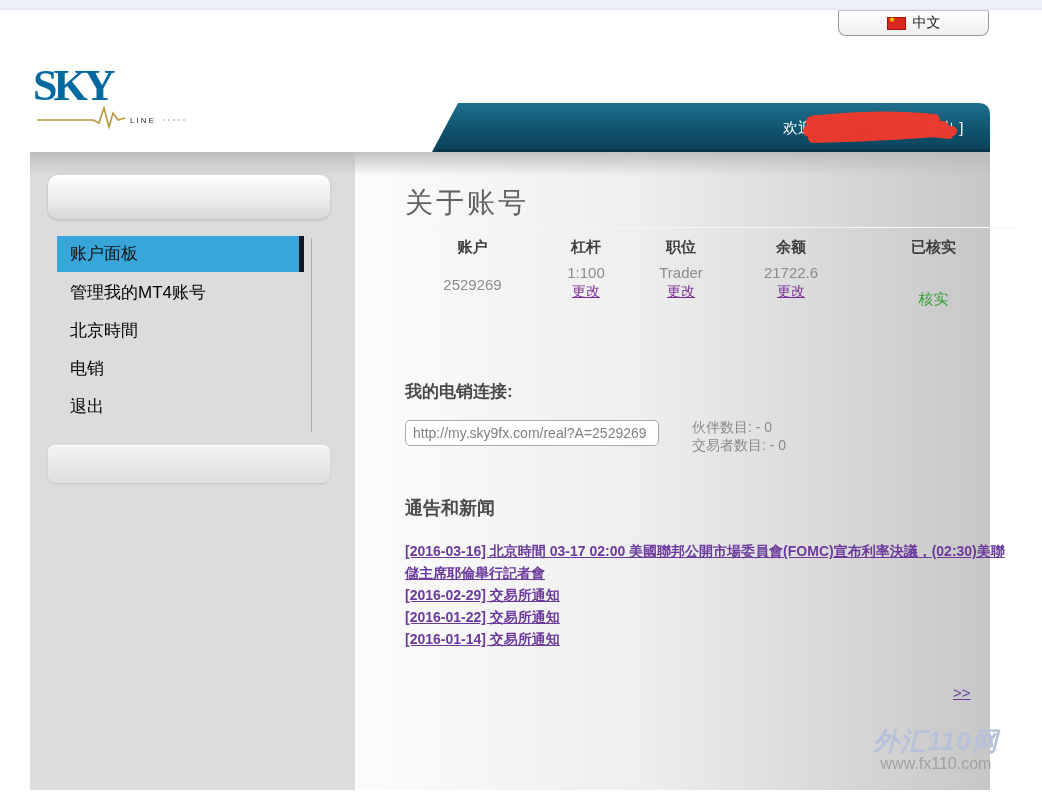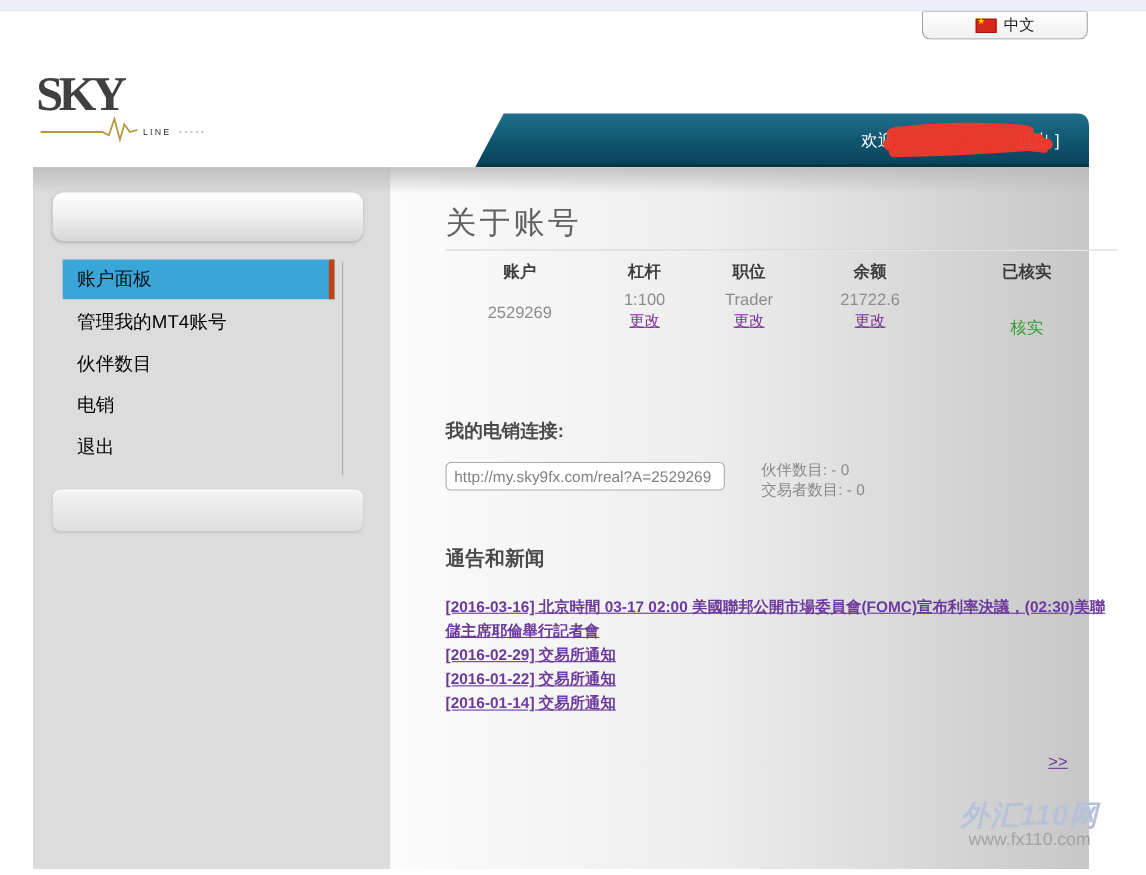--- a/index.html
+++ b/index.html
@@ -16,21 +16,21 @@
     border-top-color:#c6c6c6; border-radius:2px 2px 8px 8px;
     display:flex; align-items:center; justify-content:center; gap:7px;
     font-size:14px; color:#1c1c1c; cursor:pointer; }
   .flag { position:relative; width:19px; height:13px; background:#d8281e;
     border:1px solid #a51408; display:inline-block; }
   .flag span { position:absolute; left:1px; top:-3px; color:#ffde00; font-size:8px; }
 
   
   .logo { position:absolute; left:33px; top:64px; width:160px; height:64px; }
   .logo-sky { font-family:"Liberation Serif","DejaVu Serif",serif; font-weight:bold;
-    font-size:44px; letter-spacing:-4px; color:#404040; line-height:1; }
+    font-size:44px; letter-spacing:-4px; color:#0369a1; line-height:1; }
   .logo-svg { position:absolute; left:2px; top:40px; }
 
   
   .teal-bar { position:absolute; left:432px; top:103px; width:558px; height:49px; }
   .bar-text { position:absolute; top:119px; color:#fff; font-size:15px; z-index:4; }
   .welcome { left:783px; }
   .logout-wrap { left:925px; }
   .logout-wrap a { color:#fff; text-decoration:underline; cursor:pointer; }
   .scribble { position:absolute; left:802px; top:110px; z-index:5; pointer-events:none; }
 
@@ -44,21 +44,21 @@
   .side-box { position:absolute; left:18px; width:282px; border-radius:10px;
     box-shadow:0 1px 3px rgba(0,0,0,.18); }
   .side-box.top { top:23px; height:44px;
     background:linear-gradient(180deg,#ffffff,#ececec 55%,#d8d8d8); }
   .side-box.bottom { top:293px; height:38px; border-radius:8px;
     background:linear-gradient(180deg,#f4f4f4,#e9e9e9 50%,#dedede);
     box-shadow:inset 0 1px 0 #fff,0 1px 2px rgba(0,0,0,.12); }
   .menu-item { position:absolute; left:27px; width:252px; height:38px; line-height:38px;
     padding-left:13px; font-size:17px; color:#000000; cursor:pointer; }
   .menu-item.active { width:247px; height:36px; line-height:36px; background:#38a6d9;
-    color:#101010; border-right:5px solid #c2410c; }
+    color:#101010; border-right:5px solid #0f172a; }
   .vline { position:absolute; left:281px; top:86px; width:1px; height:194px; background:#adadad; }
 
   
   .main { position:absolute; left:325px; top:0; width:635px; height:638px;
     background:linear-gradient(90deg,#fcfcfc 0%,#eeeeee 45%,#c7c7c7 100%); }
   .page-title { position:absolute; left:50px; top:32px; font-size:28px; color:#616161;
     letter-spacing:3px; }
   .title-rule { position:absolute; left:50px; top:75px; width:610px; height:1px;
     background:#9a9a9a; border-bottom:1px solid #f5f5f5; }
 
@@ -137,21 +137,21 @@
     </g>
   </svg>
 
   <div class="content">
     <div class="content-shade"></div>
 
     <div class="sidebar">
       <div class="side-box top"></div>
       <div class="menu-item active" style="top:84px">账户面板</div>
       <div class="menu-item" style="top:122px">管理我的MT4账号</div>
-      <div class="menu-item" style="top:160px">伙伴数目</div>
+      <div class="menu-item" style="top:160px">北京時間</div>
       <div class="menu-item" style="top:198px">电销</div>
       <div class="menu-item" style="top:236px">退出</div>
       <div class="vline"></div>
       <div class="side-box bottom"></div>
     </div>
 
     <div class="main">
       <div class="page-title">关于账号</div>
       <div class="title-rule"></div>
 

